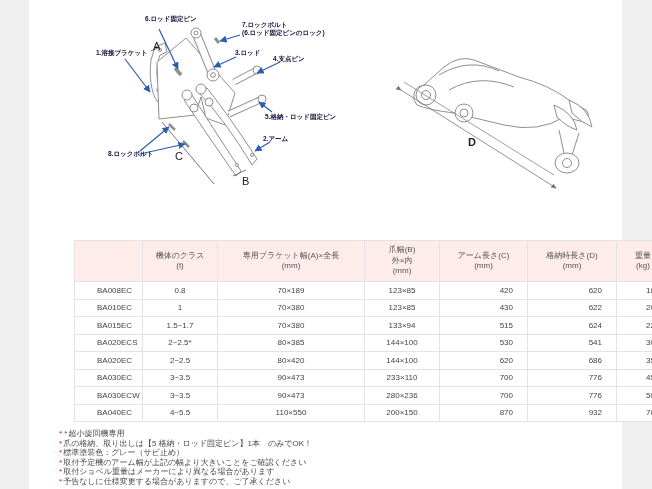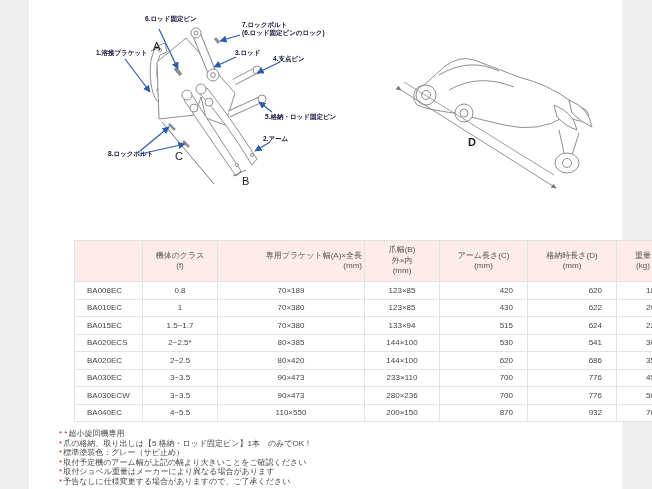--- a/index.html
+++ b/index.html
@@ -27,24 +27,24 @@
   #dimD{left:439px;top:136px;}
 
   
   .spec-table{position:absolute;left:45px;top:240px;width:560px;border-collapse:collapse;
               table-layout:fixed;font-size:8px;color:#444;}
   .spec-table th{background:#fdece9;border:1px solid #e3e3e3;font-weight:normal;color:#555;
                  white-space:pre-line;height:40px;line-height:10.5px;text-align:center;
                  vertical-align:middle;padding:0 2px;}
   .spec-table td{border:1px solid #e3e3e3;height:16.5px;vertical-align:middle;padding:0 2px;
                  background:#fff;white-space:nowrap;overflow:hidden;}
-  .spec-table .w0{width:63px;} .spec-table .w1{width:70px;} .spec-table .w2{width:142px;text-align:right;}
+  .spec-table .w0{width:63px;} .spec-table .w1{width:70px;} .spec-table .w2{width:142px;}
   .spec-table .w3{width:70px;} .spec-table .w4{width:83px;} .spec-table .w5{width:84px;}
   .spec-table .w6{width:48px;}
-  .spec-table td.a-left{text-align:left;padding-left:12px;}
+  .spec-table td.a-left{text-align:left;padding-left:22px;}
   .spec-table td.a-center{text-align:center;}
   .spec-table td.a-right{text-align:right;padding-right:14px;}
 
   
   .footnotes{position:absolute;left:30px;top:429px;font-size:8px;line-height:9.6px;color:#4a4a4a;}
   .fn{white-space:nowrap;}
   .fn-mark{color:#cc2222;margin-right:1px;}
 </style>
 </head>
 <body>

